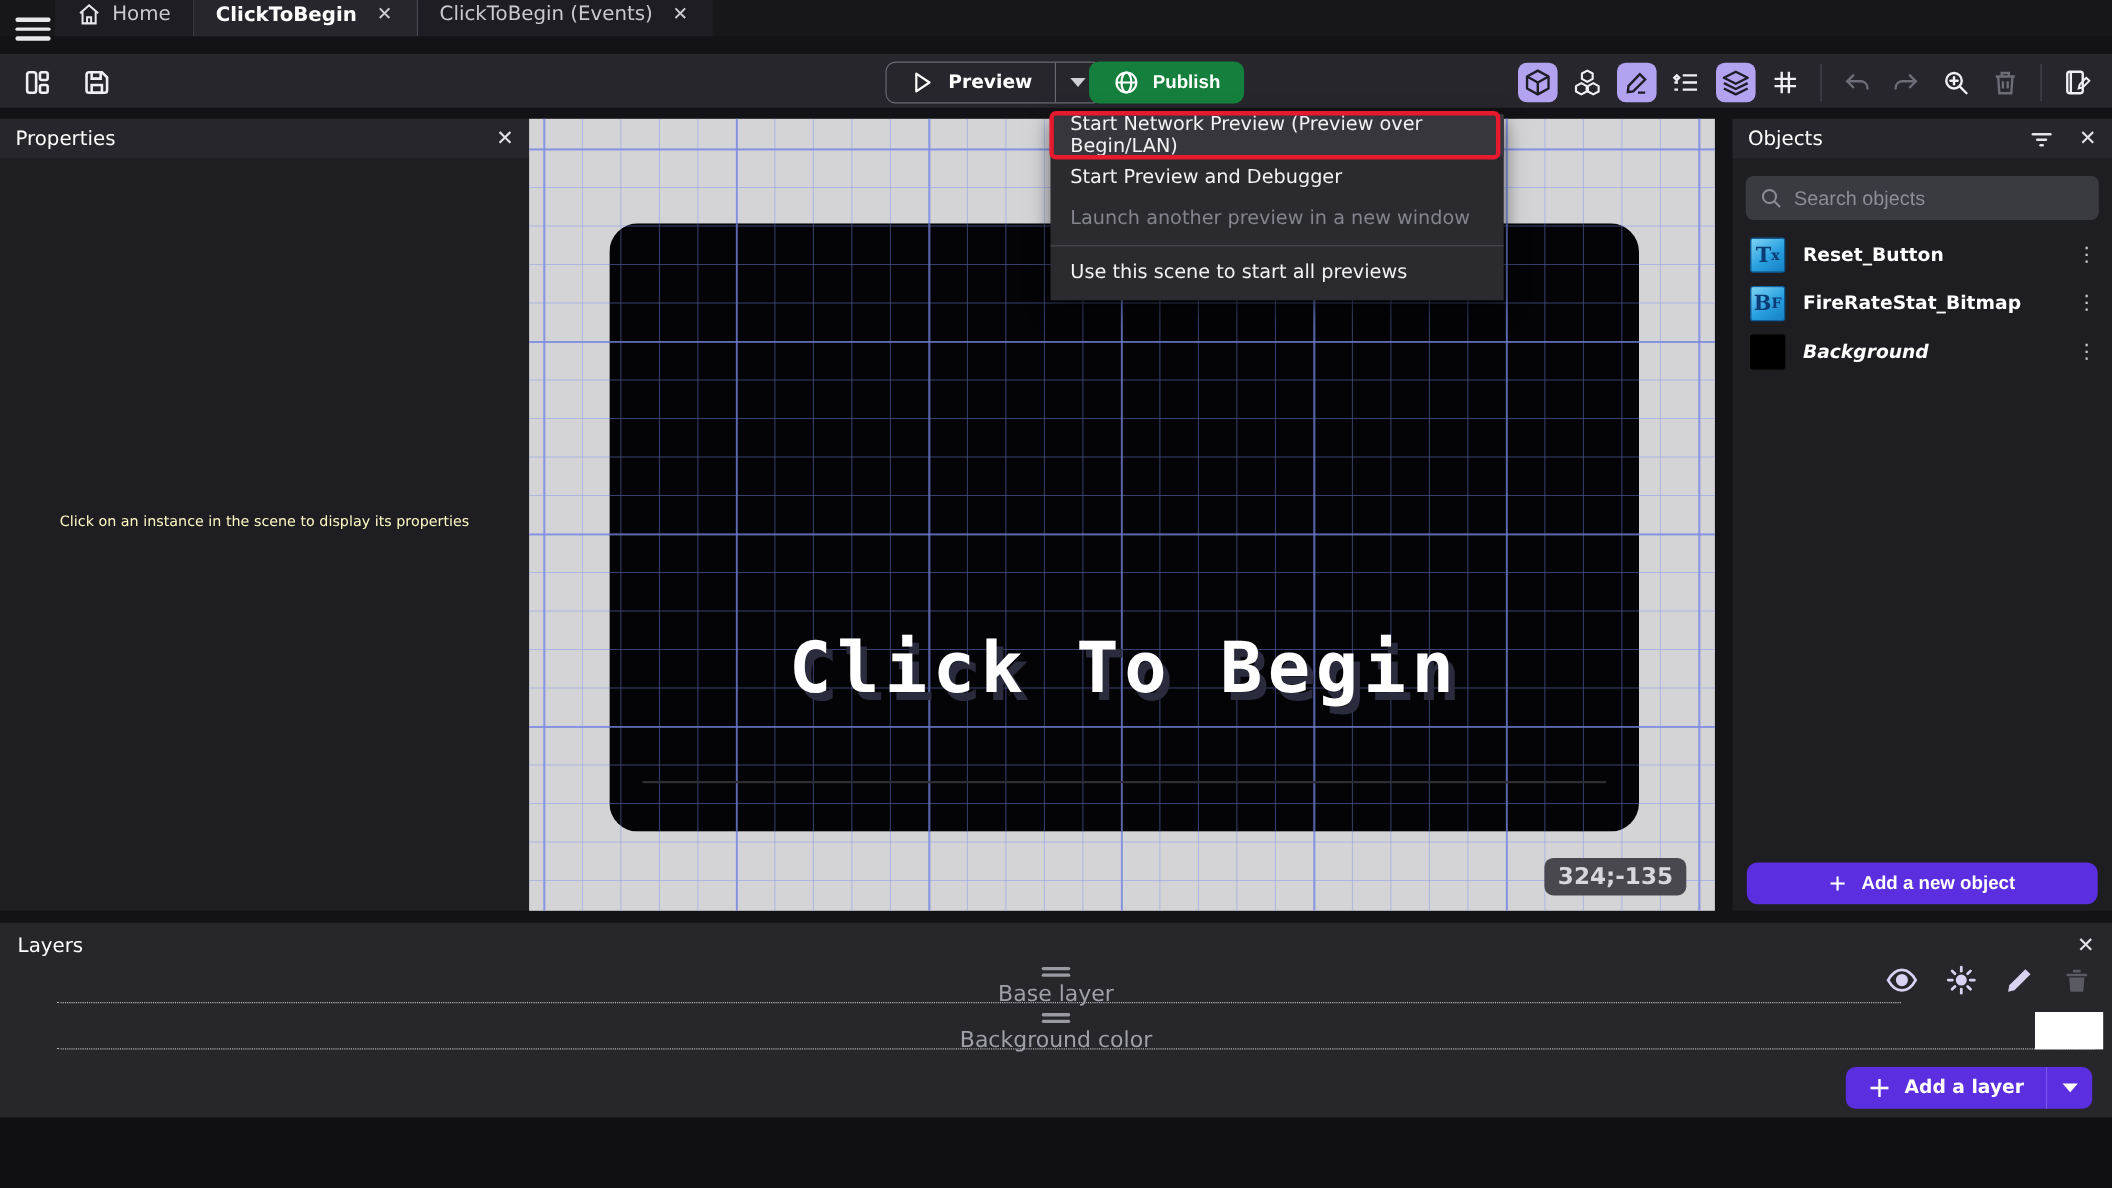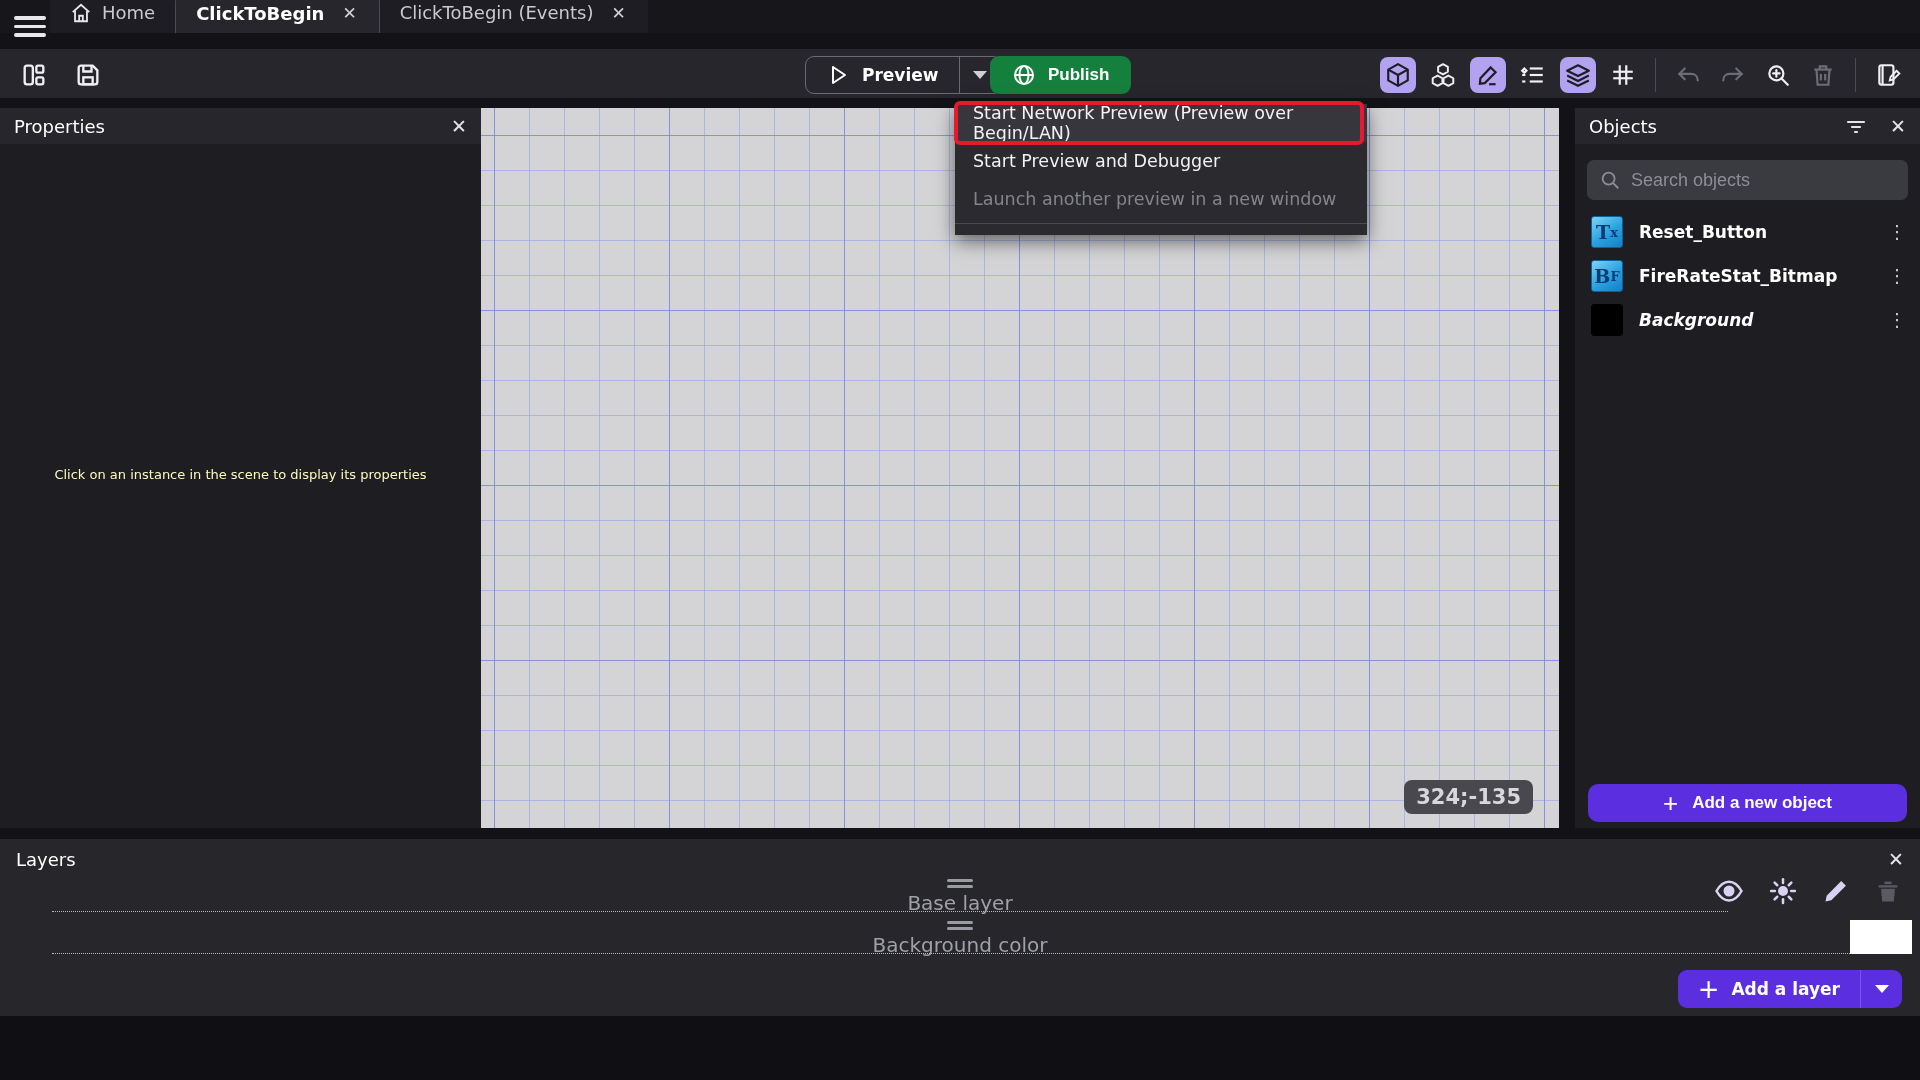--- a/index.html
+++ b/index.html
@@ -284,29 +284,34 @@
 
   <div class="props">
     <div class="panel-header">
       <span class="ph-title">Properties</span>
       <span class="xbtn">✕</span>
     </div>
     <div class="props-empty">Click on an instance in the scene to display its properties</div>
   </div>
 
   <div class="canvas">
+    <div class="scene-rect">
+      <div class="scene-title">Click To Begin</div>
+      <div class="scene-line"></div>
+    </div>
     <div class="coord-badge">324;-135</div>
   </div>
 
   <div class="preview-menu">
     <div class="menu-item hl">Start Network Preview (Preview over Begin/LAN)</div>
     <div class="annotation"></div>
     <div class="menu-item">Start Preview and Debugger</div>
     <div class="menu-item disabled">Launch another preview in a new window</div>
     <div class="menu-sep"></div>
+    <div class="menu-item">Use this scene to start all previews</div>
   </div>
 
   <div class="objects">
     <div class="panel-header">
       <span class="ph-title">Objects</span>
       <span class="obj-header-icons">
         <span>
           <svg width="24" height="24" viewBox="0 0 24 24" fill="none" stroke="#e4e4ea" stroke-width="2.2" stroke-linecap="round">
               <path d="M4 8 h16"></path>
               <path d="M8 13 h8"></path>

